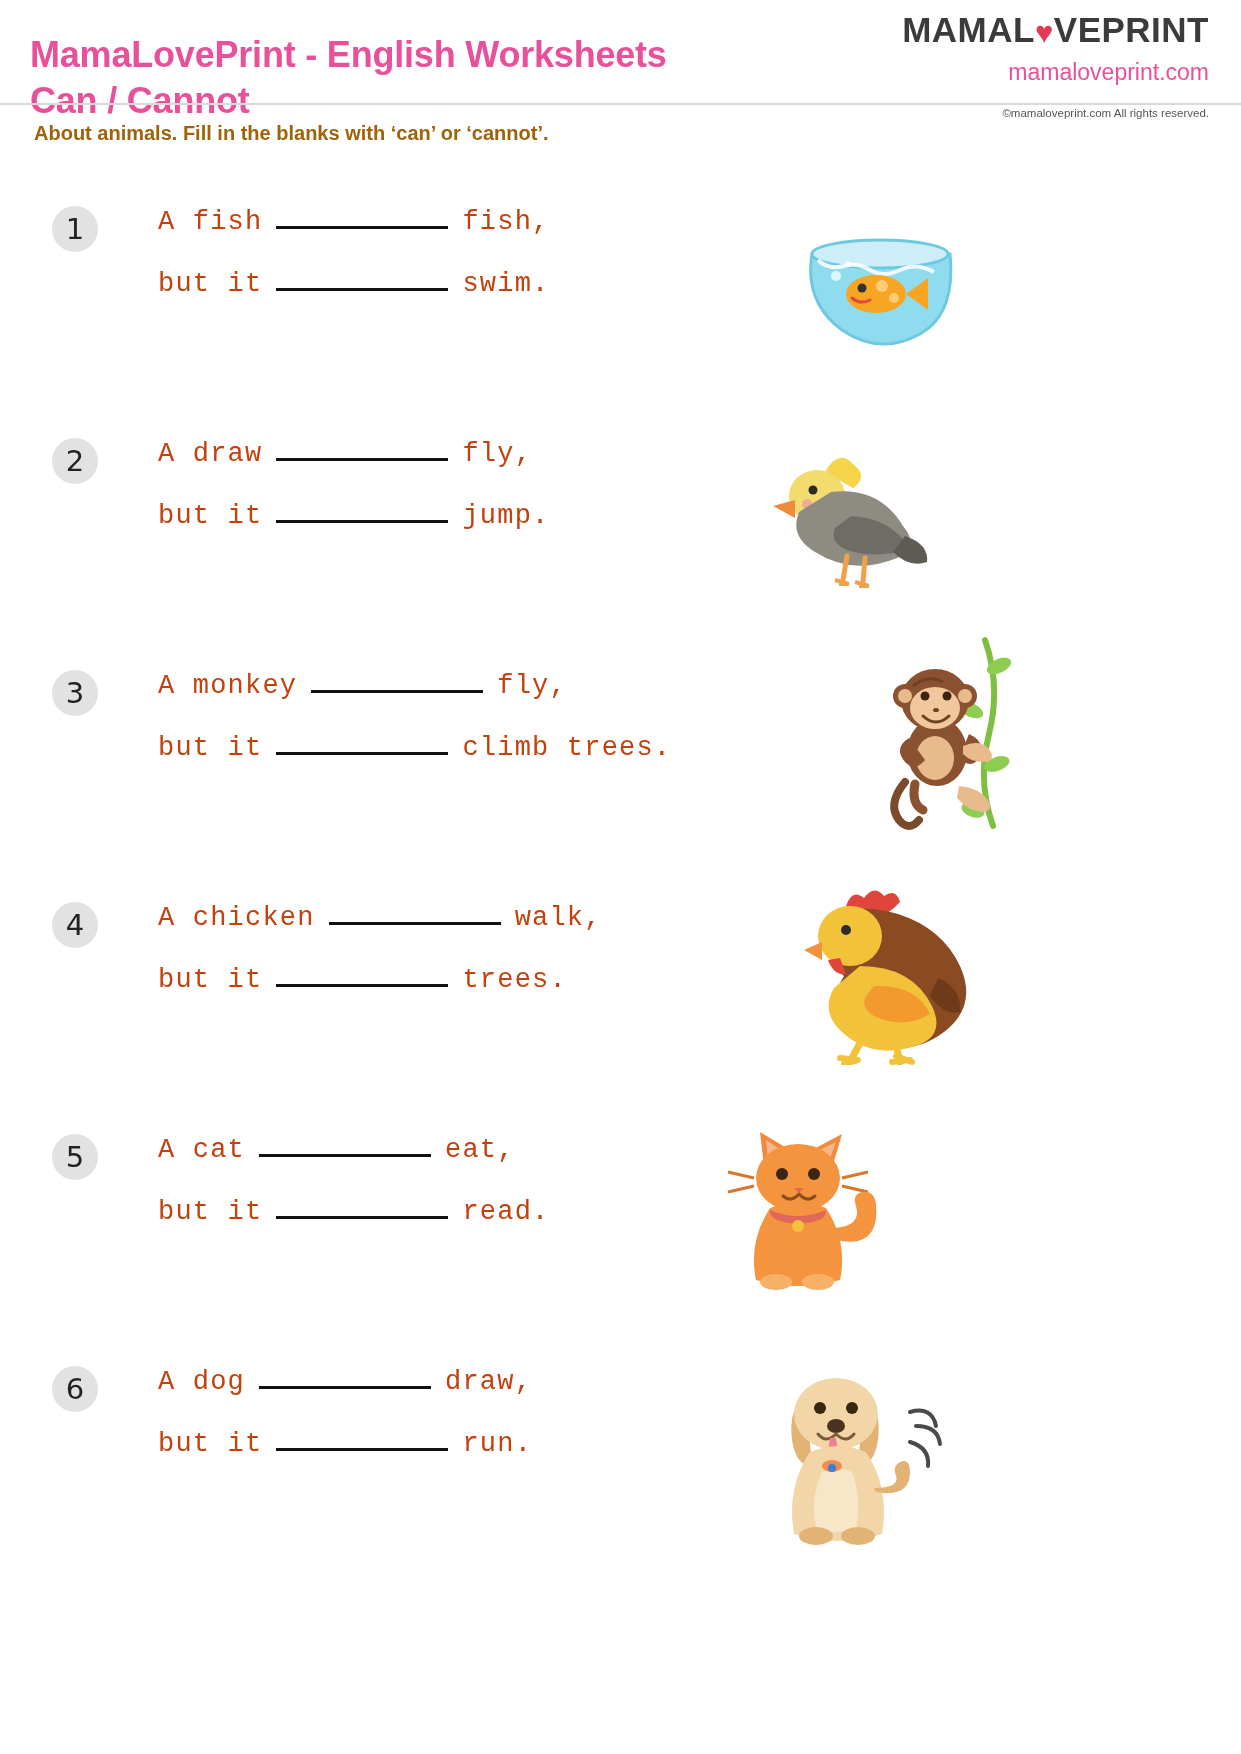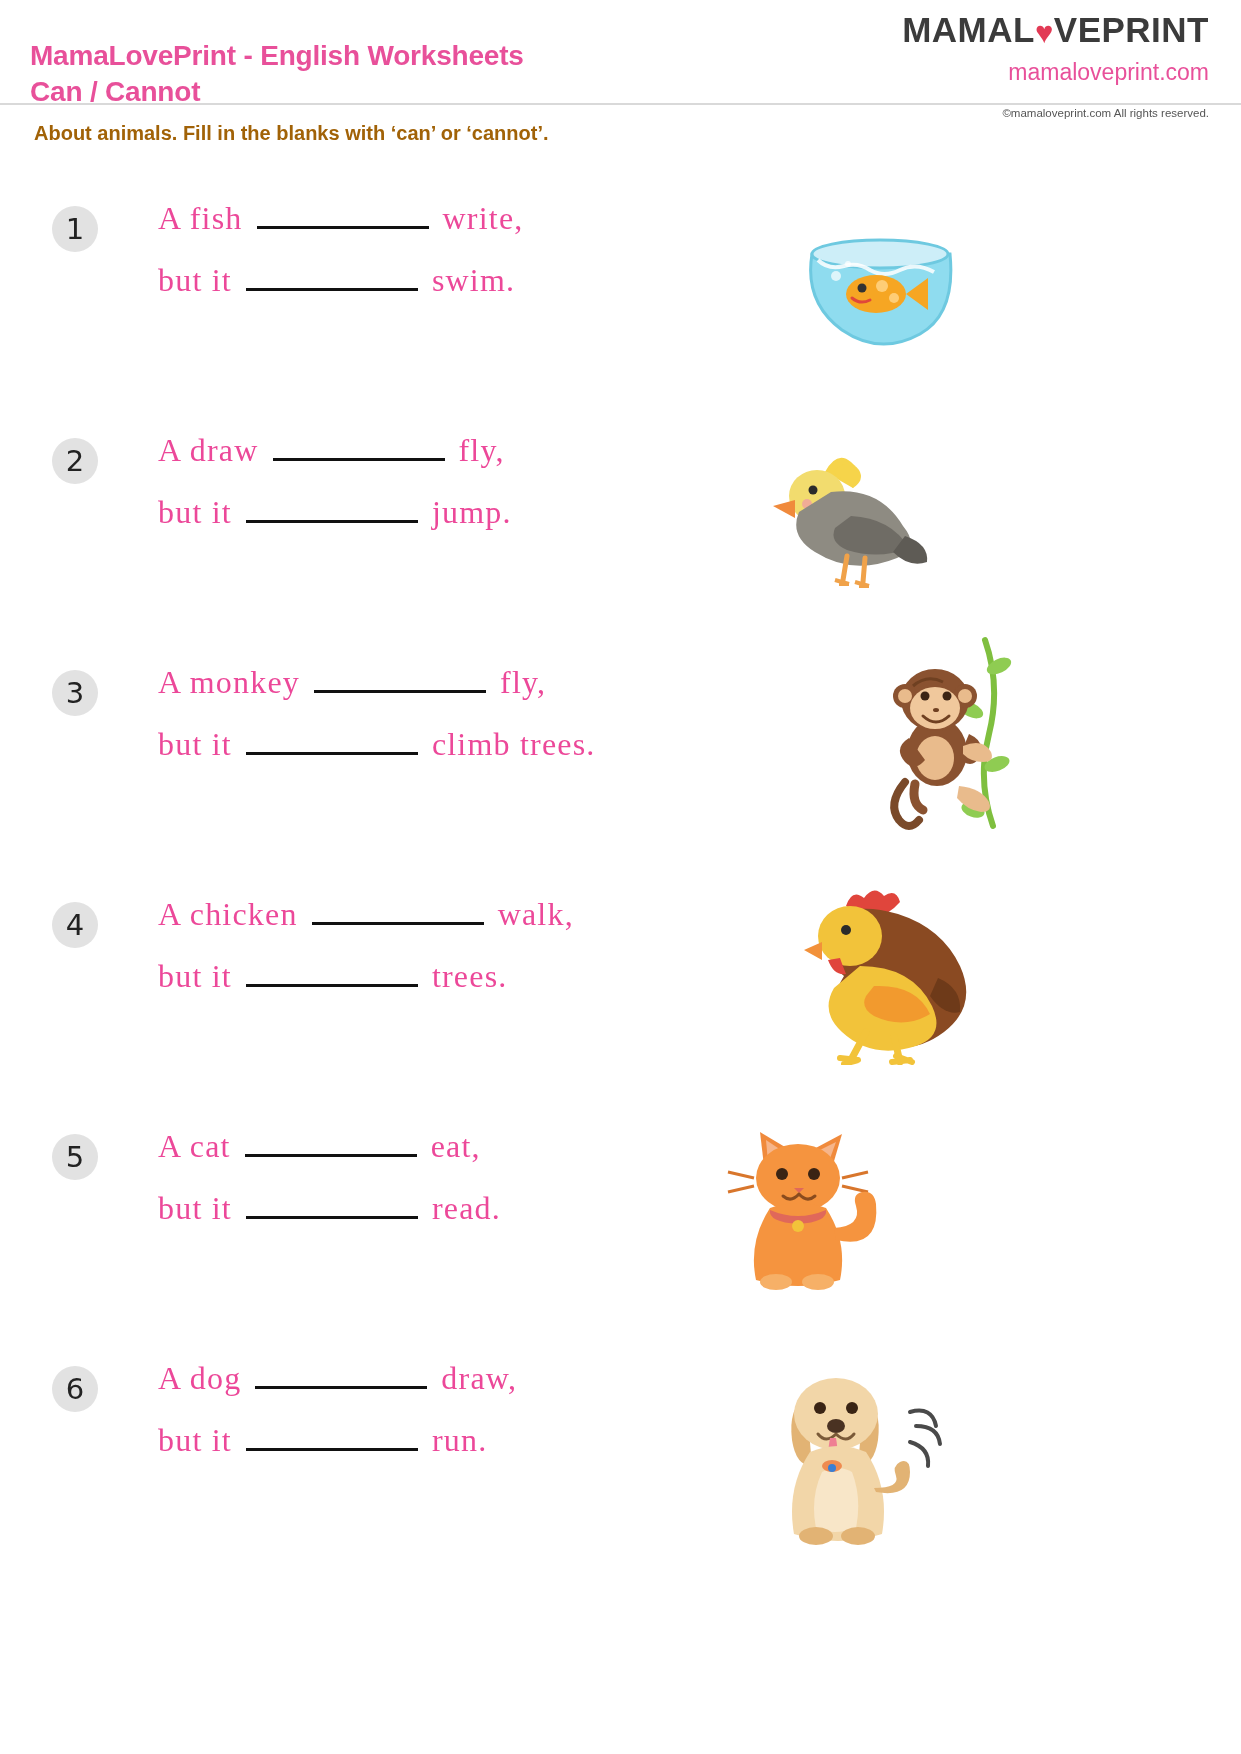--- a/index.html
+++ b/index.html
@@ -19,22 +19,22 @@
   
   .header {
     position: relative;
     padding: 18px 30px 6px 30px;
     height: 92px;
     box-sizing: border-box;
   }
   .header-title {
     position: absolute;
     left: 30px;
-    top: 38px;
-    font-size: 28px;
+    top: 32px;
+    font-size: 36px;
     font-weight: bold;
     color: #e8509a;
     line-height: 1.28;
     letter-spacing: -0.2px;
   }
   .header-title .line2 { display: block; }
 
   .brand {
     position: absolute;
     right: 32px;
@@ -109,24 +109,24 @@
     font-size: 29px;
     font-family: "DejaVu Sans", sans-serif;
     display: flex;
     align-items: center;
     justify-content: center;
   }
   .q-text {
     position: absolute;
     left: 158px;
     top: 8px;
-    font-family: Liberation Serif, serif;
-    font-size: 32px;
+    font-family: Liberation Mono, monospace;
+    font-size: 27px;
     letter-spacing: 1.2px;
-    color: #ec4899;
+    color: #c2410c;
     line-height: 1.0;
   }
   .q-line {
     display: flex;
     align-items: baseline;
     height: 62px;
   }
   .blank {
     display: inline-block;
     width: 172px;
@@ -165,21 +165,21 @@
 <div class="instruction">About animals. Fill in the blanks with ‘can’ or ‘cannot’.</div>
 
 <div class="questions">
 
   <div class="q-row">
     <div class="q-num">1</div>
     <div class="q-text">
       <div class="q-line">
         <span>A fish</span>
         <span class="blank"></span>
-        <span>write,</span>
+        <span>fish,</span>
       </div>
       <div class="q-line">
         <span>but it</span>
         <span class="blank"></span>
         <span>swim.</span>
       </div>
     </div>
     <div class="q-art" style="left:790px; top:10px;">
       <svg width="180" height="150" viewBox="0 0 180 150">
         <path d="M22 52 q-8 48 30 76 q38 26 78 4 q36 -20 30 -80 z" fill="#8fdcef"></path>

